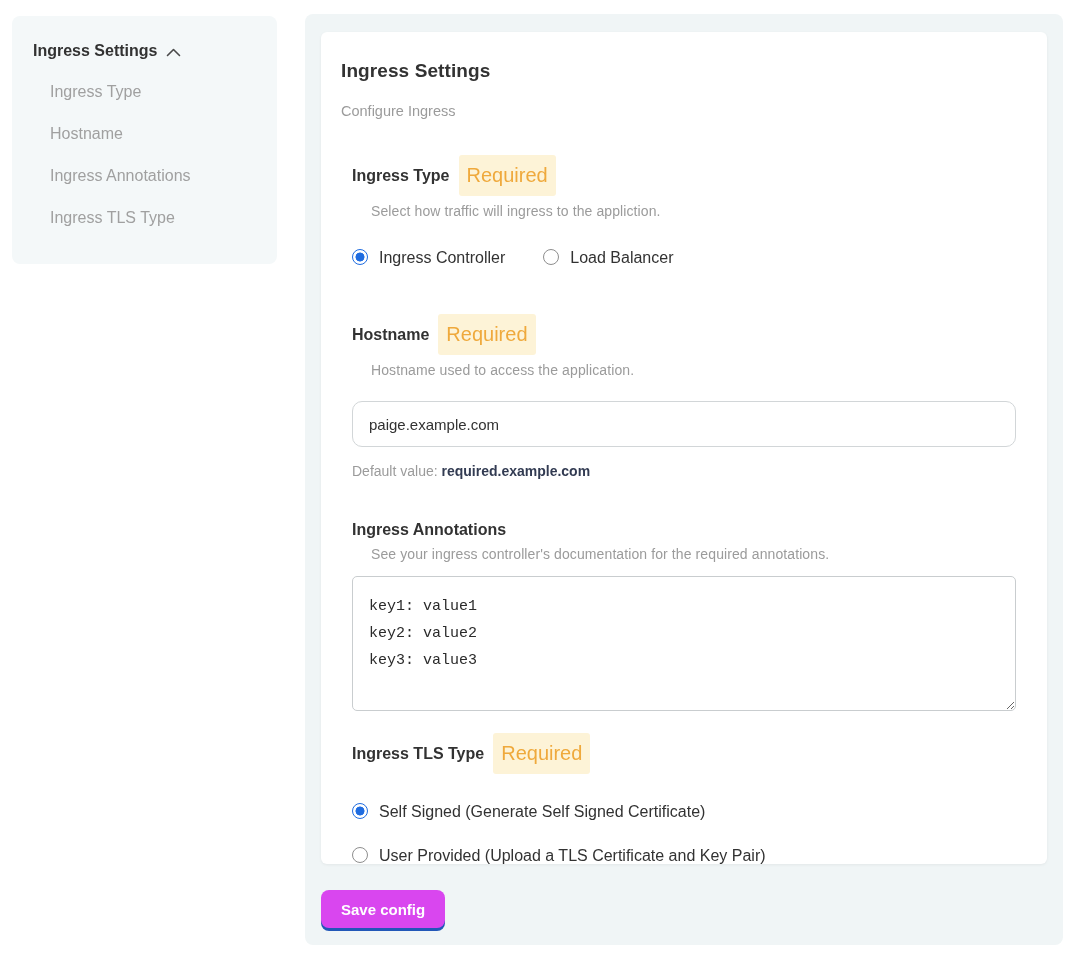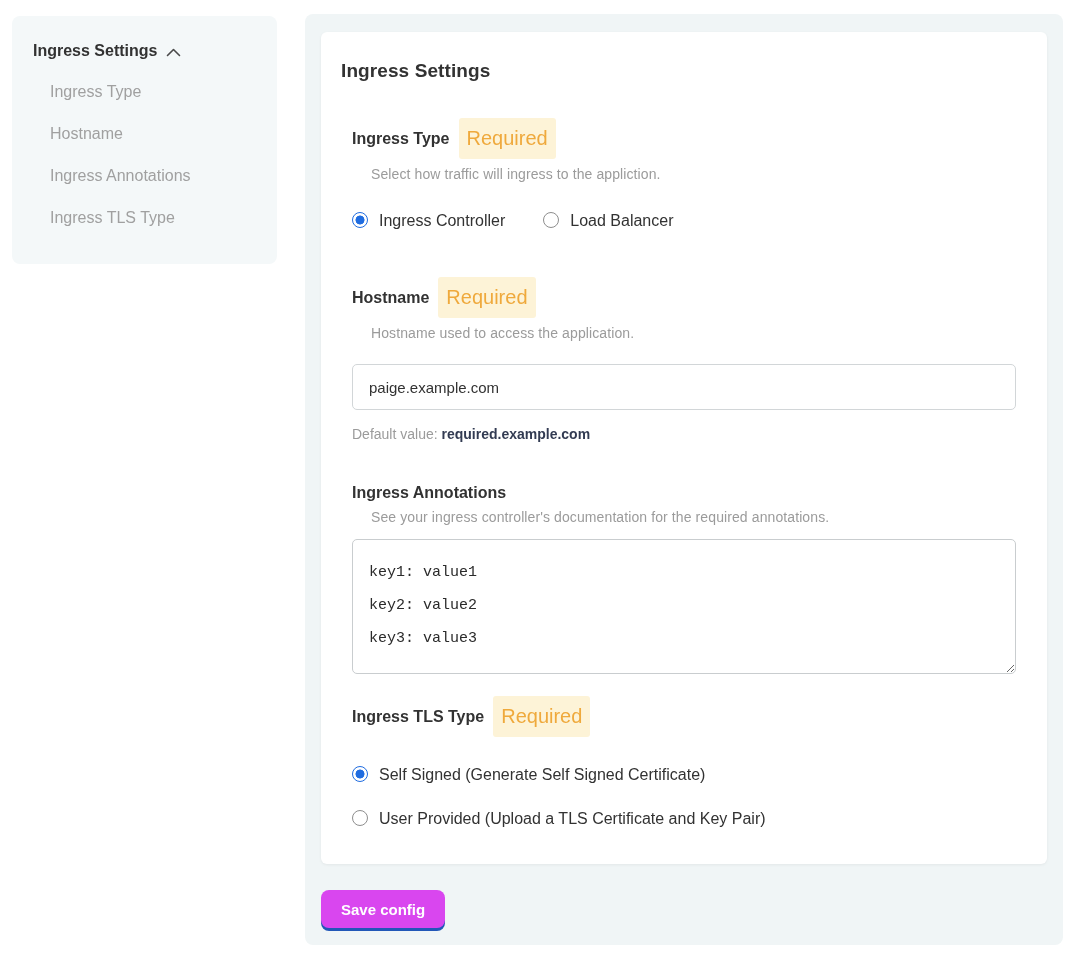--- a/index.html
+++ b/index.html
@@ -32,30 +32,30 @@
 
   .sec-ingress-type { margin-top:36px; }
   .radio-row-inline { margin-top:30px; display:flex; gap:38px; }
   .radio-option { display:flex; align-items:flex-start; gap:11px; font-size:16px; color:#323232; cursor:pointer; }
   input[type="radio"] { appearance:none; -webkit-appearance:none; width:16px; height:16px;
     border:1px solid #8e8e8e; border-radius:50%; background:#fff; margin:0; cursor:pointer; }
   input[type="radio"]:checked { border:1.5px solid #1f6ce0;
     background:radial-gradient(circle, #1f6ce0 0 4.2px, #ffffff 4.8px); }
 
   .sec-hostname { margin-top:47px; }
-  .text-input { margin-top:23px; width:664px; height:46px; border:1px solid #d2d6d8; border-radius:5px;
+  .text-input { margin-top:23px; width:664px; height:46px; border:1px solid #d2d6d8; border-radius:10px;
     padding:8px 16px; font-size:15px; color:#323232; font-family:"Liberation Sans","DejaVu Sans",sans-serif;
     outline:none; display:block; }
   .default-line { margin-top:16px; font-size:14px; color:#9b9b9b; }
   .default-value { font-weight:700; color:#323b52; }
 
   .sec-annotations { margin-top:42px; }
   .annot-textarea { margin-top:14px; width:664px; height:135px; border:1px solid #c9cdcf; border-radius:5px;
     padding:16px 16px; font-family:"Liberation Mono","DejaVu Sans Mono",monospace; font-size:15px;
-    line-height:33px; color:#2b2b2b; resize:both; outline:none; display:block; }
+    line-height:27px; color:#2b2b2b; resize:both; outline:none; display:block; }
 
   .sec-tls { margin-top:22px; }
   .radio-stack { margin-top:29px; }
   .radio-stack .radio-option { margin-bottom:26px; }
 
   .save-btn { position:absolute; left:16px; top:876px; height:38px; padding:0 20px;
     background:#d946ef; color:#ffffff; font-size:15px; font-weight:700; border:0; border-radius:8px;
     box-shadow:0 3px 0 #2257b8; cursor:pointer; font-family:"Liberation Sans","DejaVu Sans",sans-serif; }
 </style>
 </head>
@@ -74,20 +74,21 @@
     <div class="sidebar-item">Ingress Type</div>
     <div class="sidebar-item">Hostname</div>
     <div class="sidebar-item">Ingress Annotations</div>
     <div class="sidebar-item">Ingress TLS Type</div>
   </div>
 </nav>
 
 <main class="panel">
   <section class="card">
     <h1 class="card-title">Ingress Settings</h1>
+    <p class="card-subtitle">Configure Ingress</p>
 
     <div class="section sec-ingress-type">
       <div class="sec-head">
         <span class="sec-label">Ingress Type</span>
         <span class="badge">Required</span>
       </div>
       <p class="help">Select how traffic will ingress to the appliction.</p>
       <div class="radio-row-inline">
         <label class="radio-option">
           <input type="radio" name="ingress_type" checked="" style="">

